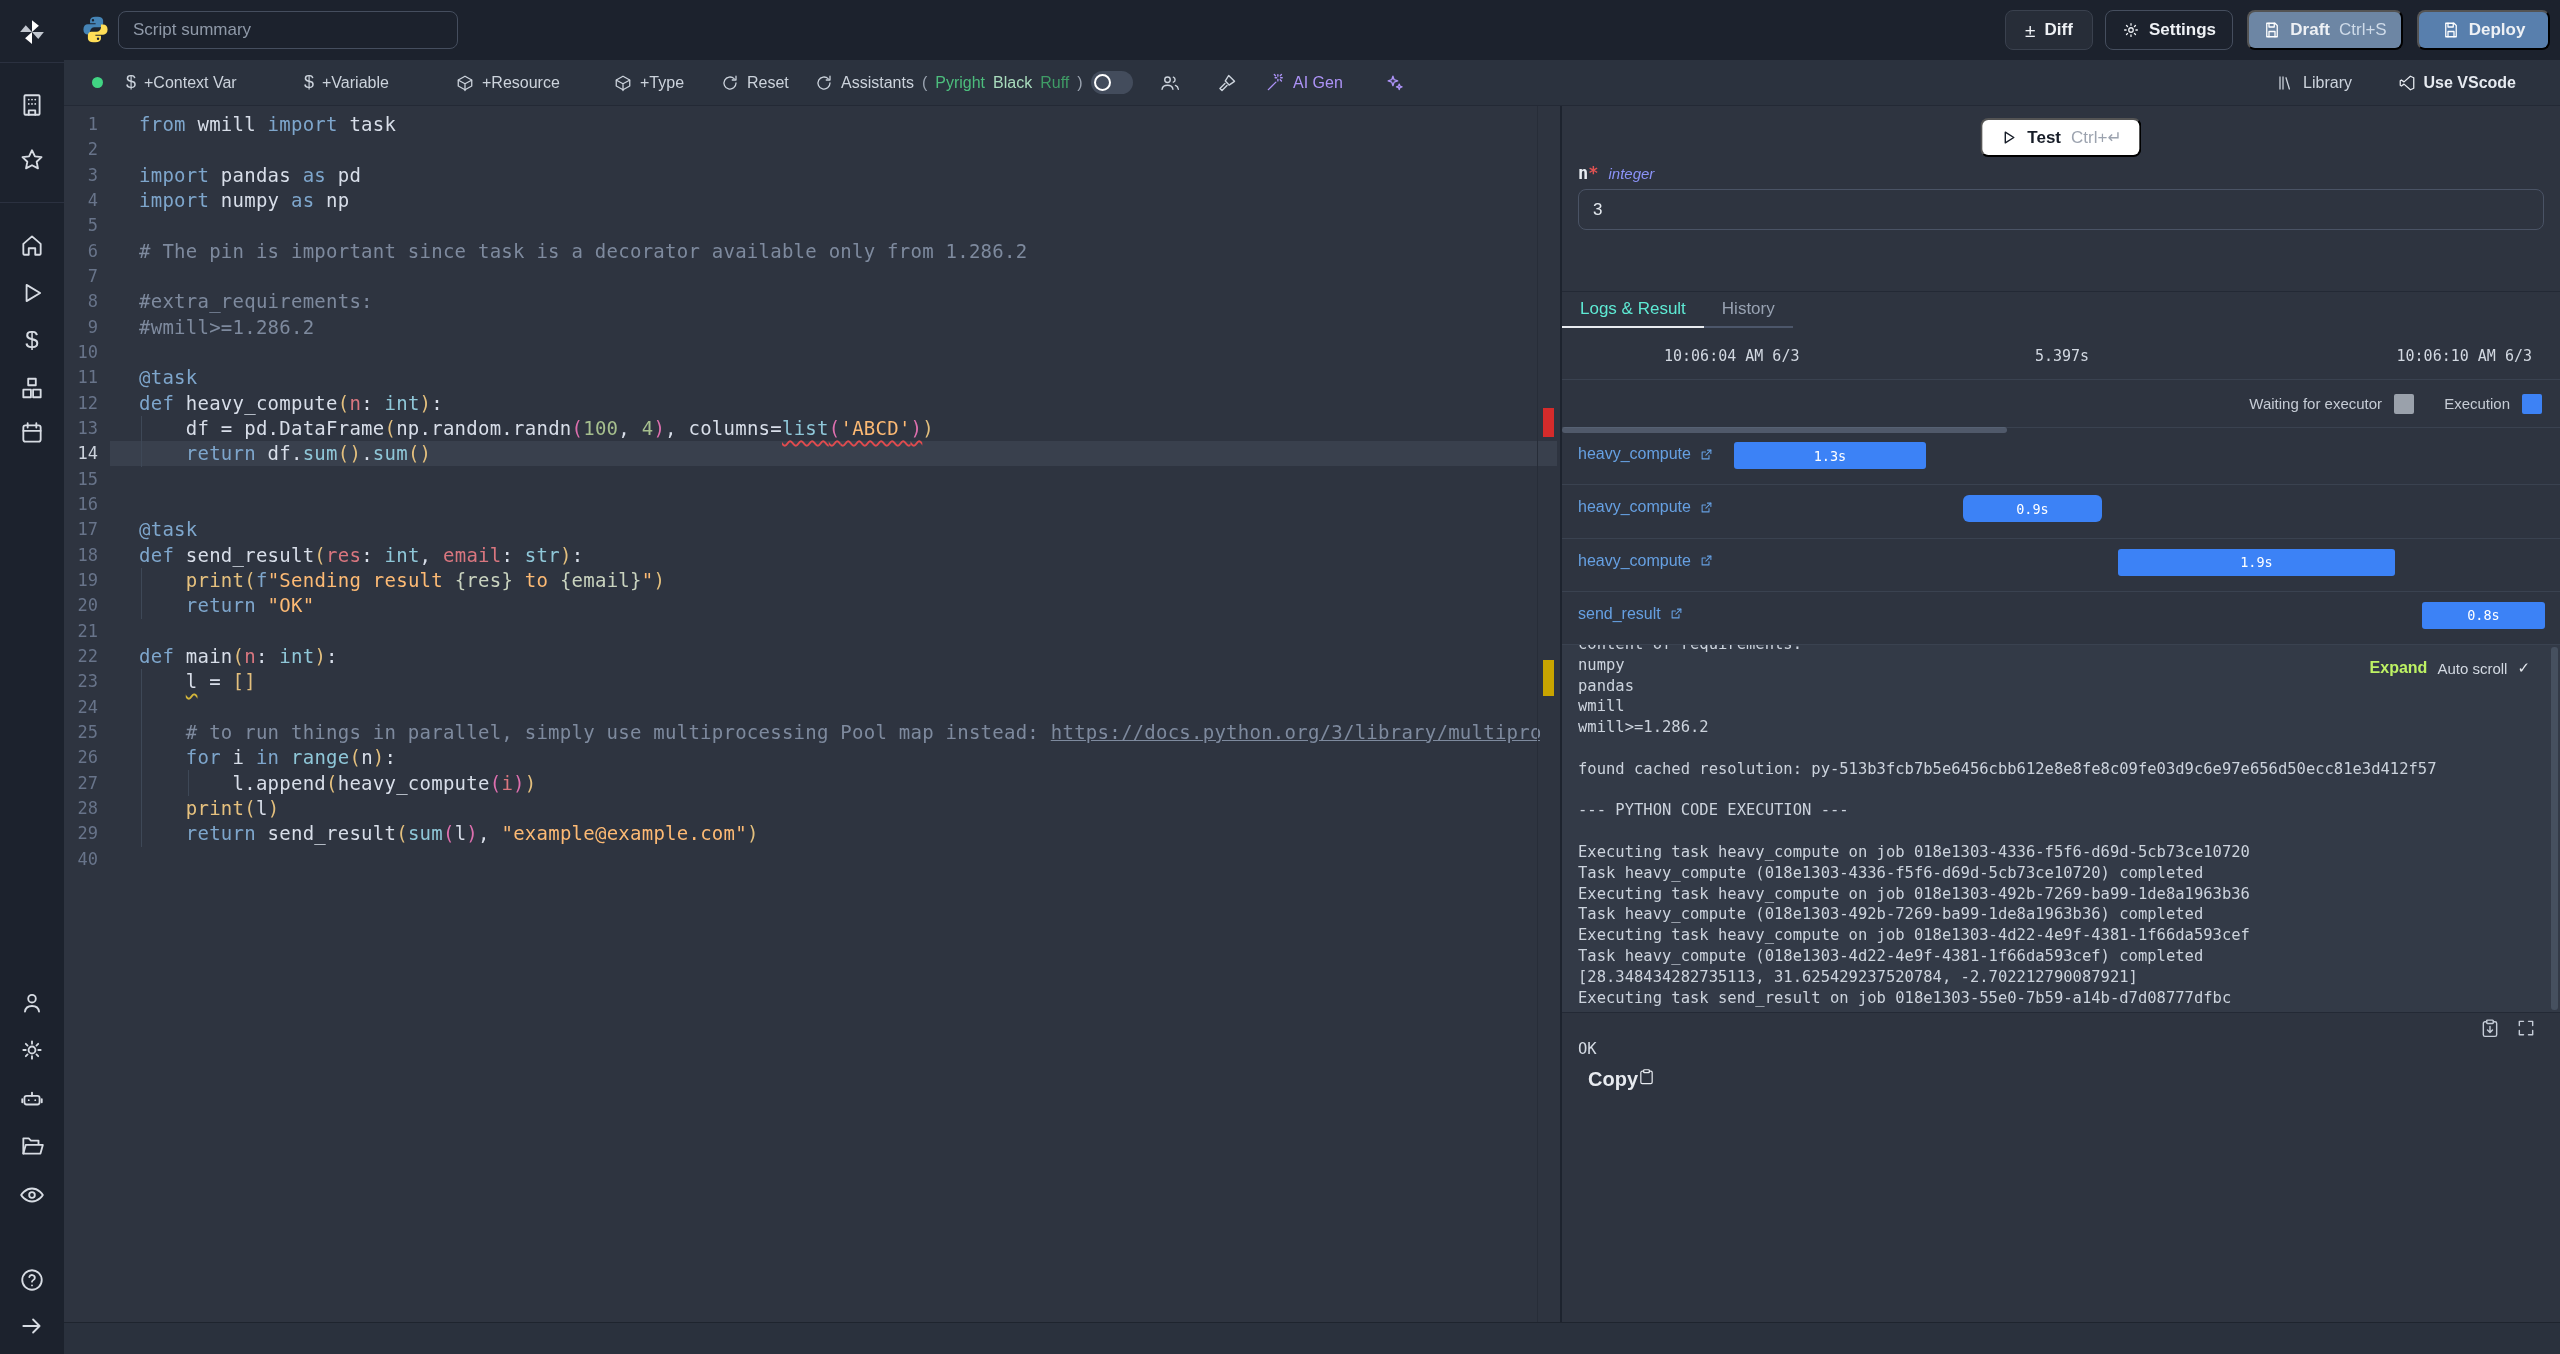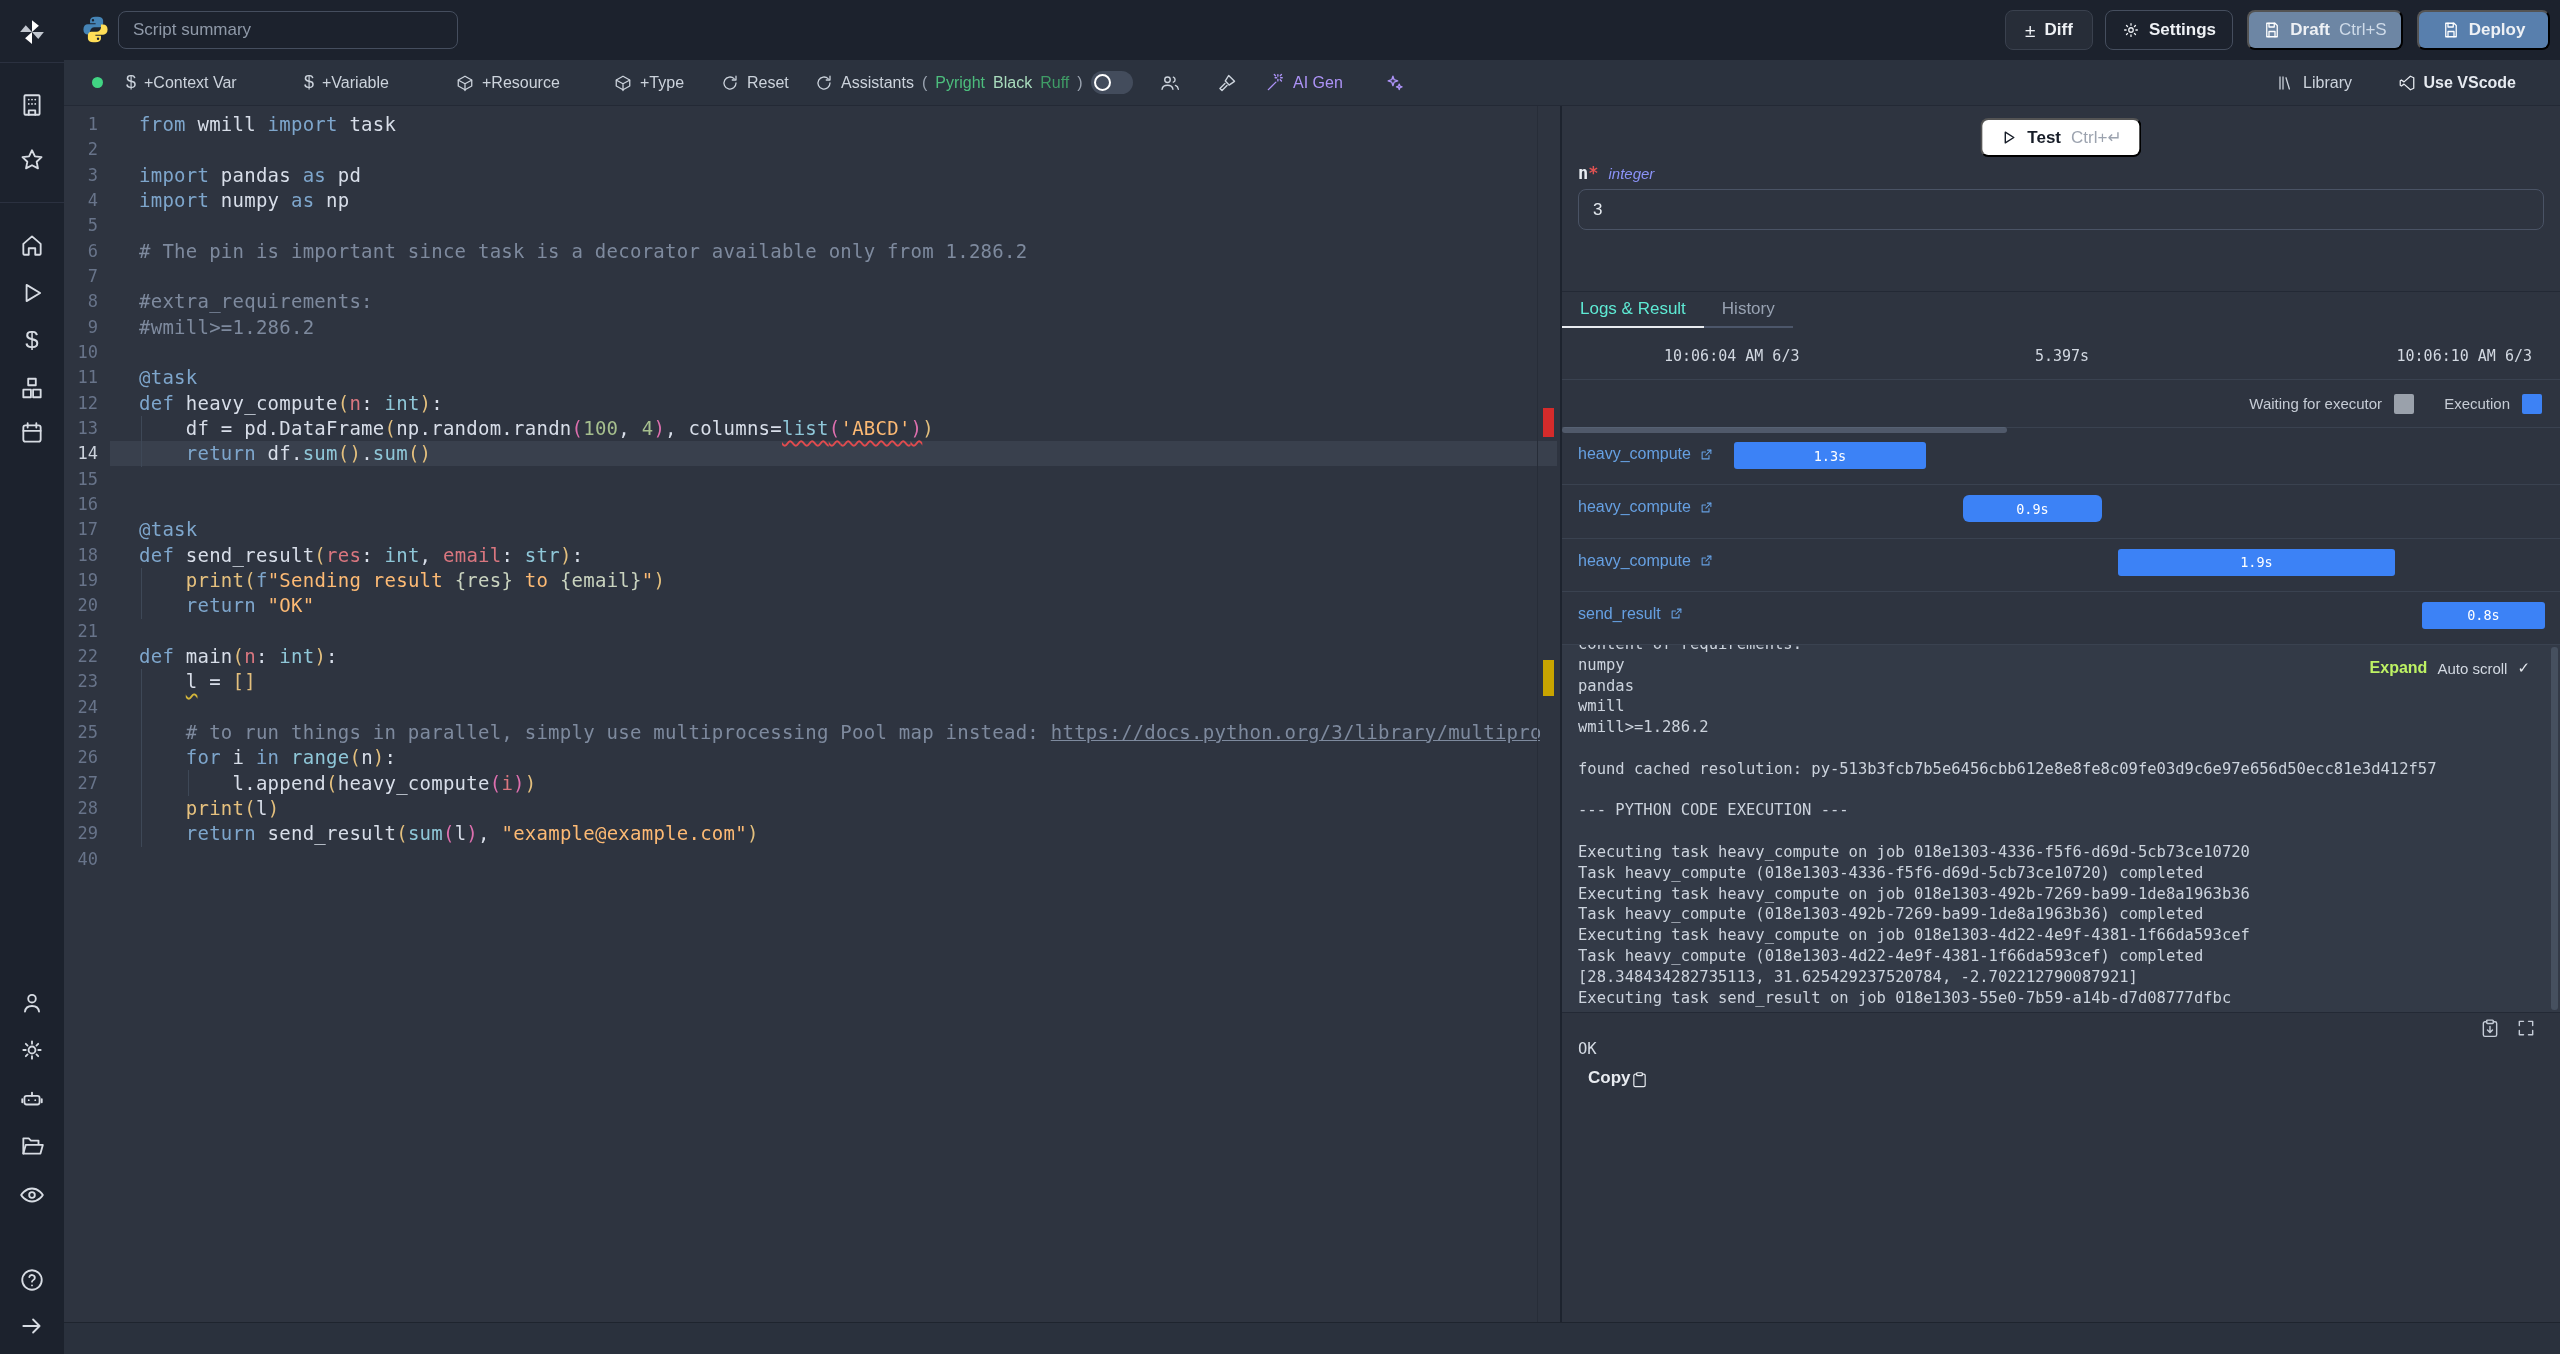--- a/index.html
+++ b/index.html
@@ -81,21 +81,21 @@
   .logs{position:absolute;left:0;top:539px;width:1000px;height:367px;background:#333a47;overflow:hidden;border-bottom:1px solid #232935;}
   .logs-inner{margin:-11px 0 0 16px;font-family:"DejaVu Sans Mono",monospace;font-size:15.5px;line-height:20.8px;color:#ccd3dd;white-space:pre;}
   .logs-overlay{position:absolute;top:553px;right:30px;display:flex;align-items:center;gap:10px;}
   .expand{font-weight:700;font-size:16px;color:#bef264;cursor:pointer;}
   .autoscroll{font-size:15px;color:#d3d9e2;cursor:pointer;}
   .checkmark{color:#e6eaf0;font-size:15px;}
   .vtrack{position:absolute;right:2px;top:541px;width:7px;height:363px;background:#46505f;border-radius:3px;}
   .result-icons{position:absolute;top:912px;right:24px;display:flex;gap:16px;color:#c5ccd7;}
   .result-icons .rc{cursor:pointer;}
   .result-value{position:absolute;left:16px;top:934px;font-family:"DejaVu Sans Mono",monospace;font-size:15.5px;color:#d5dbe4;}
-  .copy-btn{position:absolute;left:26px;top:962px;display:flex;align-items:flex-end;font-size:17px;font-weight:700;color:#e8ebf0;cursor:pointer;}
+  .copy-btn{position:absolute;left:26px;top:962px;display:flex;align-items:flex-start;font-size:20px;font-weight:700;color:#e8ebf0;cursor:pointer;}
   
   .bottomstrip{position:absolute;left:64px;top:1322px;width:2496px;height:32px;background:#2a313d;border-top:1px solid #1e242e;box-sizing:border-box;}
 </style>
 </head>
 <body>
 
 <div id="app">
 
   <nav class="sidebar">
     <span class="sb-ic" style="top:17px;left:17px;width:30px;height:30px;">

